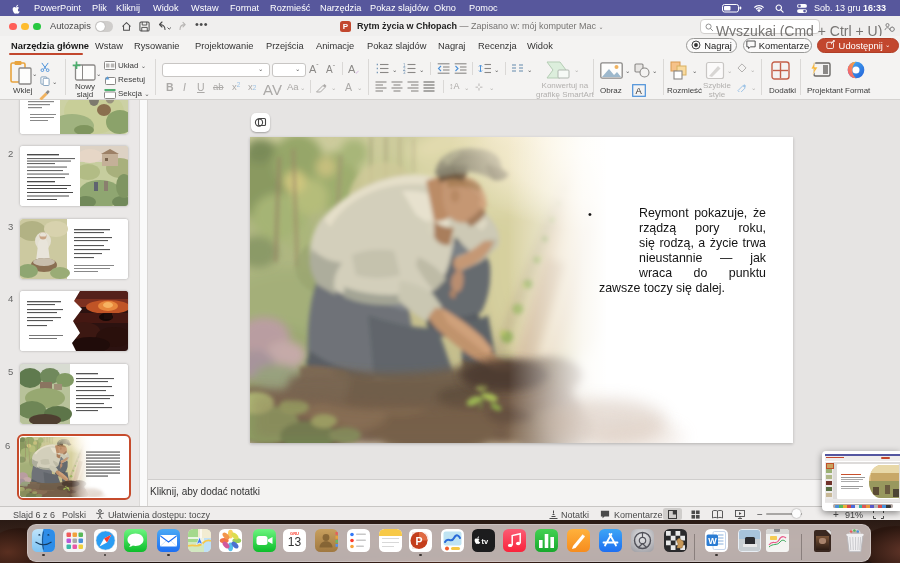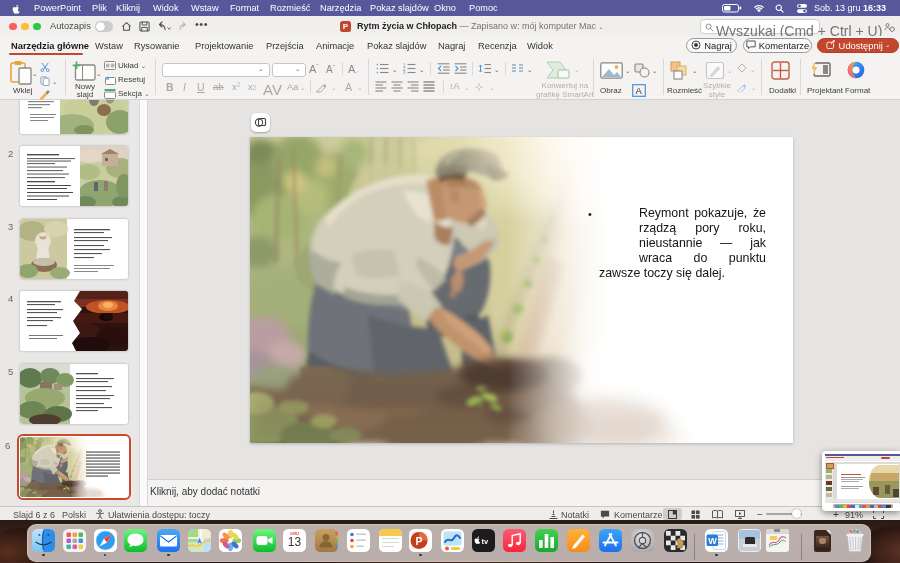--- a/index.html
+++ b/index.html
@@ -799,20 +799,21 @@
   <rect x="356" y="0" width="187" height="306" fill="#fff"></rect>
   <ellipse cx="355" cy="286" rx="62" ry="24" fill="#cab5a5" opacity="0.45" filter="url(#b8)"></ellipse>
   <ellipse cx="388" cy="300" rx="46" ry="15" fill="#d8c2b2" opacity="0.28" filter="url(#b8)"></ellipse>
 
   </g>
 </svg>
  <div class="abs" style="left:349px;top:69px;width:167px;font-size:12.4px;line-height:15.05px;color:#141414;">
   <div style="position:absolute;left:-11px;top:0.5px;font-size:11px">•</div>
   <div class="jl">Reymont pokazuje, że wsią</div>
   <div class="jl">rządzą pory roku, praca i</div>
+  <div class="jl">się rodzą, a życie trwa</div>
   <div class="jl">nieustannie — jak koło, które</div>
   <div class="jl">wraca do punktu wyjścia, ale</div>
   <div>zawsze toczy się dalej.</div>
  </div>
 </div>
 
 <div id="statusbar" class="abs">
  <span style="left:13px">Slajd 6 z 6</span>
  <span style="left:62px">Polski</span>
  <svg class="abs" style="left:95px;top:2px" width="10" height="10" viewBox="0 0 10 10">

